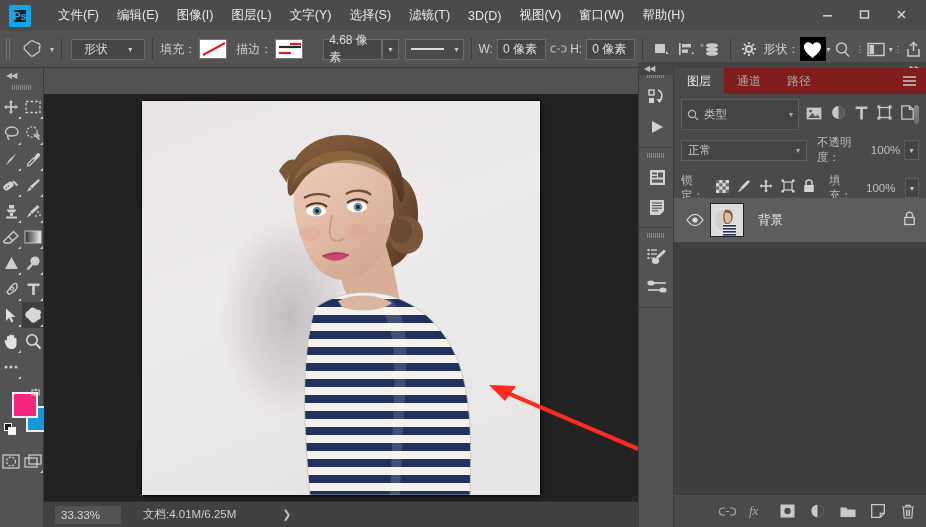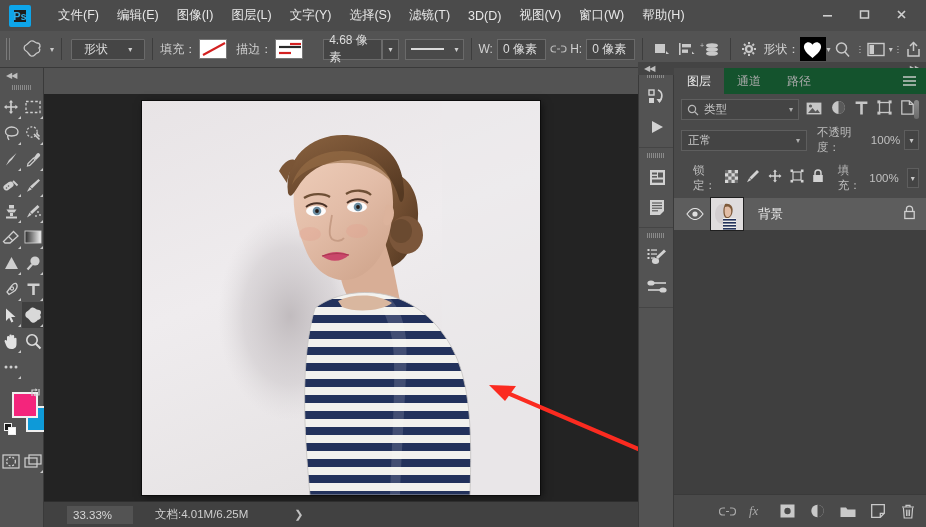--- a/index.html
+++ b/index.html
@@ -71,58 +71,58 @@
 
   
   .canvaswrap{ position:absolute; left:44px; top:94px; width:594px; height:407px; background:#232323;
      display:flex; align-items:center; justify-content:center; }
   .artboard{ position:relative; width:398px; height:394px; background:#e9e6e6;
      box-shadow:0 0 0 1px #0d0d0d, 2px 2px 8px rgba(0,0,0,.55); overflow:hidden; }
 
   
   .statusbar{ position:absolute; left:44px; top:501px; width:594px; height:26px;
     background:#414141; border-top:1px solid #2e2e2e; display:flex; align-items:center; }
-  .zoomfield{ width:66px; height:18px; margin-left:23px; background:#535353;
+  .zoomfield{ width:66px; height:18px; margin-left:11px; background:#535353;
     color:#d8d8d8; font-size:11.5px; display:flex; align-items:center; padding-left:6px; }
   .docinfo{ margin-left:22px; color:#cfcfcf; font-size:11.5px; }
   .statarrow{ margin-left:46px; color:#c0c0c0; font-size:11px; }
 
   
   .middock{ position:absolute; left:638px; top:68px; width:36px; height:459px;
     background:#535353; border-left:1px solid #3a3a3a; border-right:1px solid #3a3a3a; }
   .midgroup{ border-bottom:1px solid #454545; padding-bottom:5px; }
   .midgrip{ width:18px; height:5px; margin:5px auto 4px auto;
     background:repeating-linear-gradient(to right,#8a8a8a 0 1px,transparent 1px 2px); }
   .midicon{ width:36px; height:30px; display:flex; align-items:center; justify-content:center; }
 
   
   .rightdock{ position:absolute; left:674px; top:68px; width:252px; height:459px; background:#4a4a4a; }
   .rdheadbar{ position:absolute; left:638px; top:62px; width:288px; height:13px; background:#444;
     display:flex; align-items:center; justify-content:space-between; padding:0 6px; }
-  .paneltabs{ height:26px; background:#14532d; display:flex; align-items:stretch;font-family:Liberation Mono, monospace; }
+  .paneltabs{ height:26px; background:#7f1d1d; display:flex; align-items:stretch;font-family:Liberation Mono, monospace; }
   .ptab{ display:flex; align-items:center; padding:0 13px; font-size:12px; color:#a9a9a9; }
   .ptab.active{ background:#4a4a4a; color:#eaeaea; }
   .pmenu{ margin-left:auto; display:flex; align-items:center; padding:0 9px; color:#d0d0d0; }
   .panelrow{ display:flex; align-items:center; padding:5px 7px; }
-  .searchbox{ flex:0 0 118px; height:21px; background:#444; border:1px solid #5e5e5e;
+  .searchbox{ flex:0 0 118px; height:31px; background:#444; border:1px solid #5e5e5e;
     display:flex; align-items:center; padding:0 5px; color:#c6c6c6; font-size:11.5px;justify-content:center; }
   .filtericons{ display:flex; align-items:center; margin-left:7px; gap:9px; }
   .toggleoval{ width:13px; height:19px; margin-left:auto; border-radius:7px;
     background:linear-gradient(#8c8c8c,#6b6b6b); }
   .blendsel{ flex:0 0 126px; height:21px; background:#444; border:1px solid #5e5e5e;
     display:flex; align-items:center; padding:0 6px; color:#c8c8c8; font-size:11.5px; }
   .opacitylbl{ margin-left:10px; color:#bdbdbd; font-size:11.5px; }
   .opacityval{ width:42px; height:20px; background:#4a4a4a; color:#c0c0c0; font-size:11.5px;
     display:flex; align-items:center; justify-content:center; }
   .opacitystep{ width:17px; height:20px; background:#444; border:1px solid #5e5e5e;
     display:flex; align-items:center; justify-content:center; color:#c8c8c8; font-size:8px; }
   .lockrow{ display:flex; align-items:center; padding:3px 7px 6px 7px; gap:8px; }
-  .locklbl{ color:#bdbdbd; font-size:11.5px;margin-left:12px; }
+  .locklbl{ color:#bdbdbd; font-size:11.5px; }
   .layerlist{ position:absolute; left:0; top:130px; right:0; bottom:33px; background:#3f3f3f; }
-  .layerrow{ display:flex; align-items:center; height:32px; background:#5d5d5d; padding:0 10px 0 8px; }
+  .layerrow{ display:flex; align-items:center; height:44px; background:#5d5d5d; padding:0 10px 0 8px; }
   .eyecol{ width:26px; display:flex; align-items:center; justify-content:center; }
   .thumb{ width:34px; height:34px; border:1px solid #1f1f1f; background:#cfd2d8;
     position:relative; overflow:hidden; margin-left:2px; }
   .layername{ margin-left:14px; color:#eaeaea; font-size:12.5px; }
   .locki{ margin-left:auto; }
   .panelfooter{ position:absolute; left:0; right:0; bottom:0; height:33px; background:#4a4a4a;
     border-top:1px solid #3a3a3a; display:flex; align-items:center; justify-content:flex-end;
     padding-right:10px; gap:13px; }
   .fi{ width:17px; height:20px; display:flex; align-items:center; justify-content:center; }
   svg{ pointer-events:none; }

